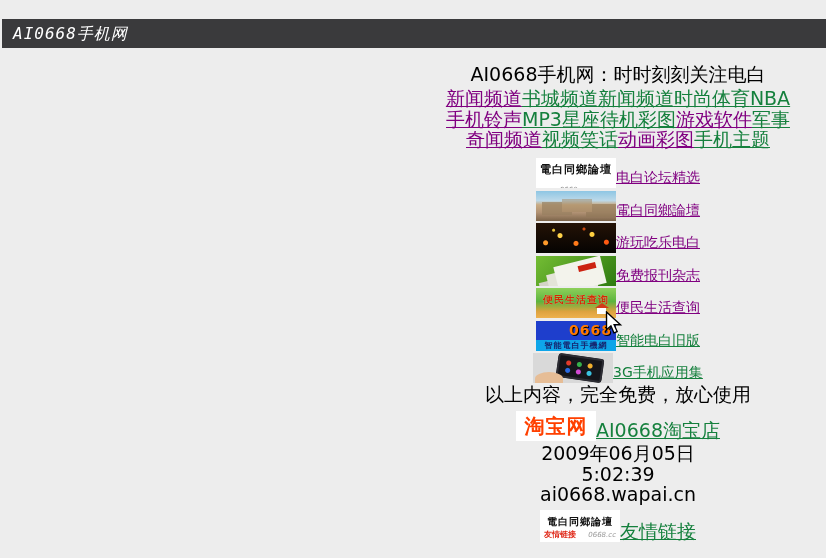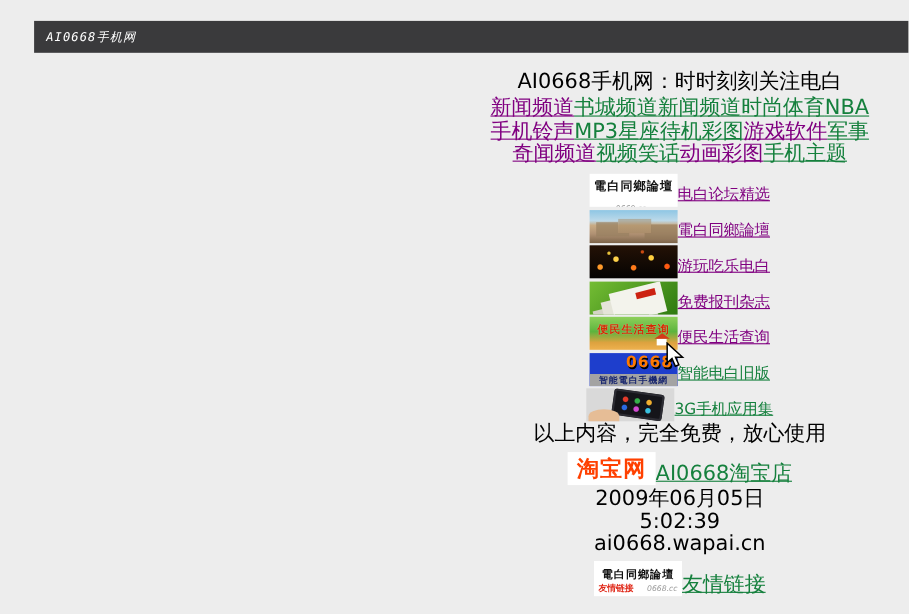--- a/index.html
+++ b/index.html
@@ -1,24 +1,24 @@
 <!DOCTYPE html>
 <html><head>
 <meta charset="utf-8">
 <style>
   * { margin:0; padding:0; box-sizing:border-box; }
   html,body { width:826px; height:558px; overflow:hidden; }
   body { background:#ededed; font-family:"DejaVu Sans", sans-serif; position:relative; }
 
   
   .titlebar {
-    position:absolute; left:31px; top:19px; right:0; height:29px;
+    position:absolute; left:2px; top:19px; right:0; height:29px;
     background:#3a3a3c; color:#fff;
     font-family:"DejaVu Sans Mono", monospace; font-style:italic;
-    font-size:11px; line-height:29px; padding-left:11px; letter-spacing:1px;
+    font-size:16px; line-height:29px; padding-left:11px; letter-spacing:1px;
   }
 
   
   .content { position:absolute; left:410px; top:60px; width:416px; text-align:center; color:#000; }
 
   .intro { font-size:19px; line-height:28px; }
   .nav-line { font-size:19px; line-height:20.5px; white-space:nowrap; }
   a { text-decoration:underline; cursor:pointer; }
   .u { color:#15803d; }
   .v { color:#800080; }
@@ -59,21 +59,21 @@
   
   .t-life { background:linear-gradient(180deg,#8ed05a 0%,#5cb43e 45%,#dda23f 78%,#eeb14e 100%); }
   .t-life .lt { color:#d42800; font-weight:bold; font-size:10px; line-height:12px; text-align:center; margin-top:5px; letter-spacing:1px; text-shadow:0 0 1px #ffffffa0; }
   .t-life .house { position:absolute; right:10px; bottom:4px; width:9px; height:6px; background:#fff; }
   .t-life .house::before { content:""; position:absolute; left:-2px; top:-5px; border-left:7px solid transparent; border-right:7px solid transparent; border-bottom:5px solid #d43a1a; }
 
   
   .t-smart { background:#1e3ecc; }
   .t-smart .sa { position:absolute; left:3px; top:0; color:#fde047; font-weight:bold; font-style:italic; font-size:14px; line-height:19px;margin-top:27px; }
   .t-smart .sb { position:absolute; left:33px; top:0; color:#ff7a00; font-weight:bold; font-size:14px; line-height:19px; letter-spacing:1px; text-shadow:1px 1px 0 #000; }
-  .t-smart .sc { position:absolute; left:0; bottom:0; width:100%; height:11px; background:#a3a3a3; color:#16246e; font-size:8px; font-weight:bold; text-align:center; line-height:11px; letter-spacing:1px; }
+  .t-smart .sc { position:absolute; left:0; bottom:0; width:100%; height:11px; background:#0ea5e9; color:#16246e; font-size:8px; font-weight:bold; text-align:center; line-height:11px; letter-spacing:1px; }
 
   
   .t-3g { background:#d9d9d9; }
   .t-3g::before { content:""; position:absolute; left:24px; top:3px; width:46px; height:24px; background:#15151a; border-radius:3px; transform:rotate(8deg); box-shadow:inset 0 0 0 2px #2c2c33; }
   .t-3g .apps { position:absolute; left:30px; top:7px; width:36px; height:17px; transform:rotate(8deg); background-image:
     radial-gradient(circle at 14% 28%, #e23a2a 0 2px, transparent 3px),
     radial-gradient(circle at 44% 28%, #35b04a 0 2px, transparent 3px),
     radial-gradient(circle at 74% 28%, #f2b02e 0 2px, transparent 3px),
     radial-gradient(circle at 14% 72%, #2a6ae2 0 2px, transparent 3px),
     radial-gradient(circle at 44% 72%, #d24ad2 0 2px, transparent 3px),

